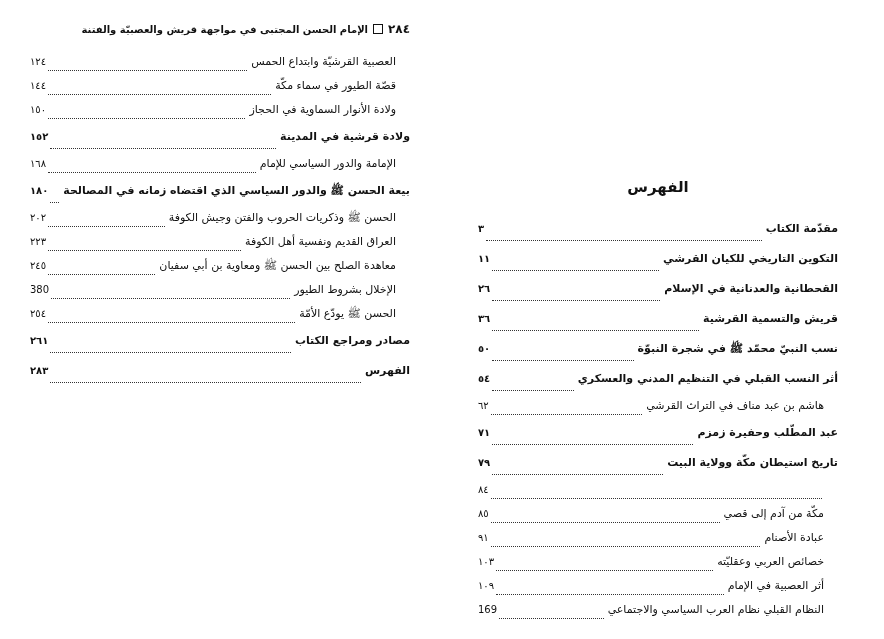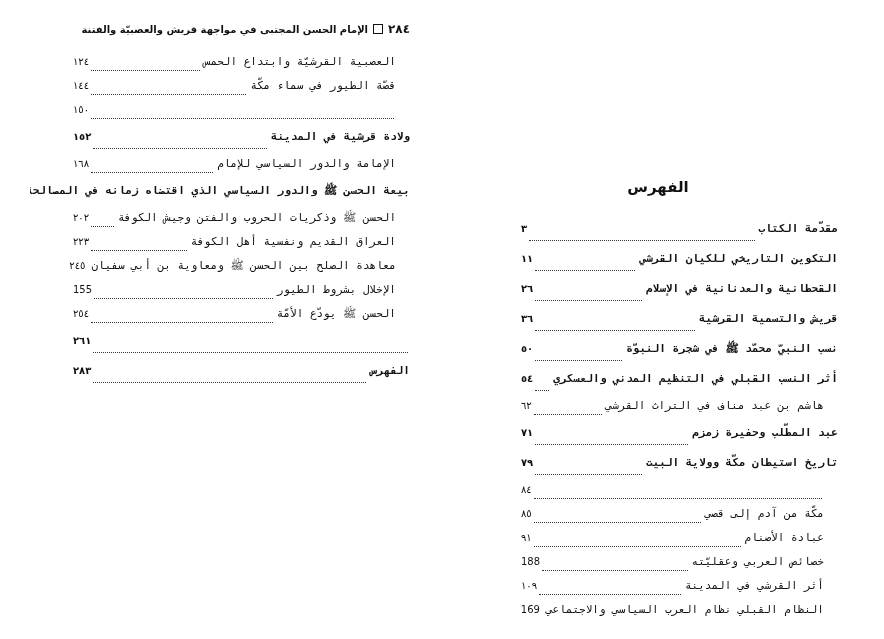--- a/index.html
+++ b/index.html
@@ -11,23 +11,23 @@
     .left-page { left: 30px; top: 18px; width: 380px; }
     .right-page { left: 478px; top: 178px; width: 360px; }
     .running-head {
       display: flex; align-items: center; gap: 5px; font-weight: bold; font-size: 10px;
       height: 22px; margin-bottom: 10px; direction: rtl; justify-content: flex-start;
     }
     .running-head .pno { font-size: 12px; text-align: right; }
     .running-head .box { width: 8px; height: 8px; border: 1.5px solid #111; display: inline-block; }
     .toc-title { text-align: center; font-weight: bold; font-size: 15px; height: 26px; margin-bottom: 10px; }
     .entry { display: flex; align-items: baseline; font-size: 11px; white-space: nowrap; overflow: hidden; }
-    .entry .label { flex: 0 0 auto; padding-left: 2px; font-family: Liberation Mono, monospace; }
+    .entry .label { flex: 0 0 auto; padding-left: 2px; }
     .entry .dots { flex: 1 1 auto; overflow: hidden; border-bottom: 1px dotted #333; margin: 0 2px 3px 2px; height: 1px; align-self: flex-end; }
-    .entry .pg { flex: 0 0 auto; font-size: 10px; margin-left: 43px; }
+    .entry .pg { flex: 0 0 auto; font-size: 10px; }
     .entry.main { font-weight: bold; height: 30px; line-height: 30px; }
     .entry.sub { height: 24px; line-height: 24px; padding-right: 14px; }
   </style>
 </head>
 <body>
 
 <div class="page left-page">
   <div class="running-head">
     <span class="pno">٢٨٤</span>
     <span class="box"></span>
@@ -38,20 +38,21 @@
         <span class="label">العصبية القرشيّة وابتداع الحمس</span>
         <span class="dots"></span>
         <span class="pg">١٢٤</span>
       </div>
       <div class="entry sub">
         <span class="label">قصّة الطيور في سماء مكّة</span>
         <span class="dots"></span>
         <span class="pg">١٤٤</span>
       </div>
       <div class="entry sub">
+        <span class="label">ولادة الأنوار السماوية في الحجاز</span>
         <span class="dots"></span>
         <span class="pg">١٥٠</span>
       </div>
       <div class="entry main">
         <span class="label">ولادة قرشية في المدينة</span>
         <span class="dots"></span>
         <span class="pg">١٥٢</span>
       </div>
       <div class="entry sub">
         <span class="label">الإمامة والدور السياسي للإمام</span>
@@ -74,28 +75,29 @@
         <span class="pg">٢٢٣</span>
       </div>
       <div class="entry sub">
         <span class="label">معاهدة الصلح بين الحسن ﷺ ومعاوية بن أبي سفيان</span>
         <span class="dots"></span>
         <span class="pg">٢٤٥</span>
       </div>
       <div class="entry sub">
         <span class="label">الإخلال بشروط الطيور</span>
         <span class="dots"></span>
-        <span class="pg">155</span>
+        <span class="pg">380</span>
       </div>
       <div class="entry sub">
         <span class="label">الحسن ﷺ يودّع الأمّة</span>
         <span class="dots"></span>
         <span class="pg">٢٥٤</span>
       </div>
       <div class="entry main">
+        <span class="label">مصادر ومراجع الكتاب</span>
         <span class="dots"></span>
         <span class="pg">٢٦١</span>
       </div>
       <div class="entry main">
         <span class="label">الفهرس</span>
         <span class="dots"></span>
         <span class="pg">٢٨٣</span>
       </div>
     </div>
 </div>
@@ -158,24 +160,24 @@
         <span class="pg">٨٥</span>
       </div>
       <div class="entry sub">
         <span class="label">عبادة الأصنام</span>
         <span class="dots"></span>
         <span class="pg">٩١</span>
       </div>
       <div class="entry sub">
         <span class="label">خصائص العربي وعقليّته</span>
         <span class="dots"></span>
-        <span class="pg">188</span>
+        <span class="pg">١٠٣</span>
       </div>
       <div class="entry sub">
-        <span class="label">أثر القرشي في المدينة</span>
+        <span class="label">أثر العصبية في الإمام</span>
         <span class="dots"></span>
         <span class="pg">١٠٩</span>
       </div>
       <div class="entry sub">
         <span class="label">النظام القبلي نظام العرب السياسي والاجتماعي</span>
         <span class="dots"></span>
         <span class="pg">169</span>
       </div>
     </div>
 </div>

